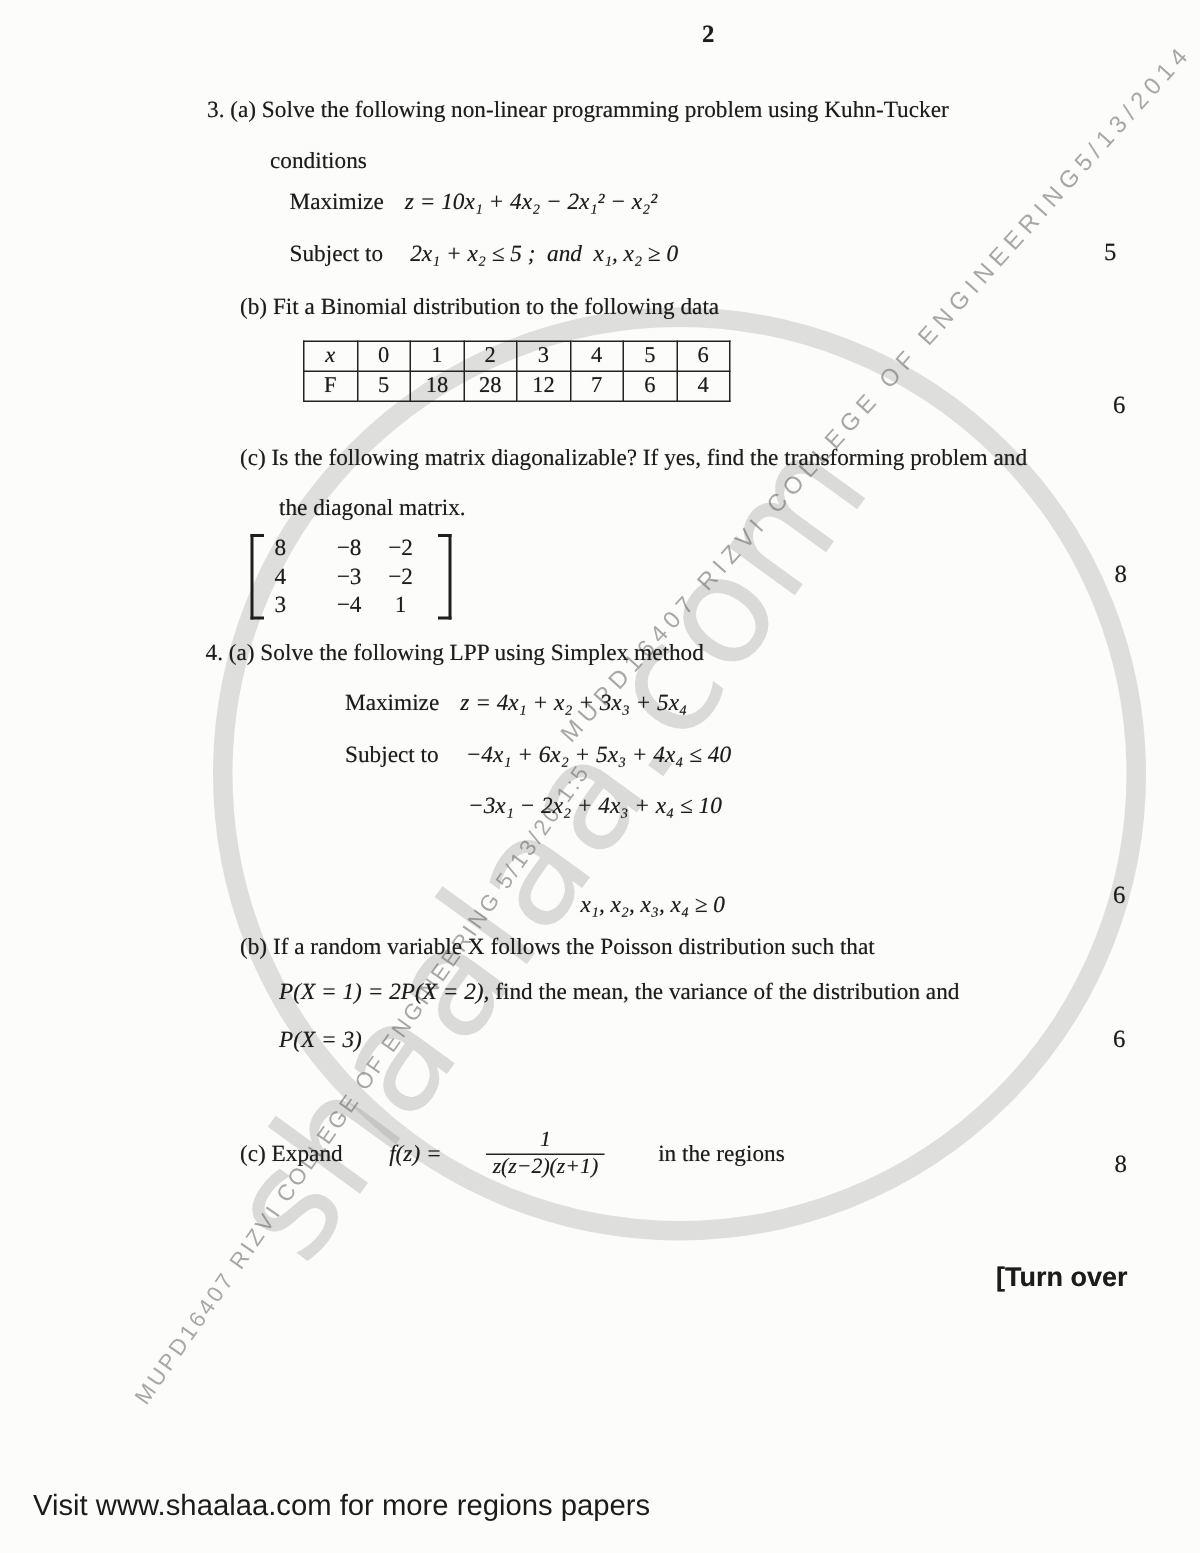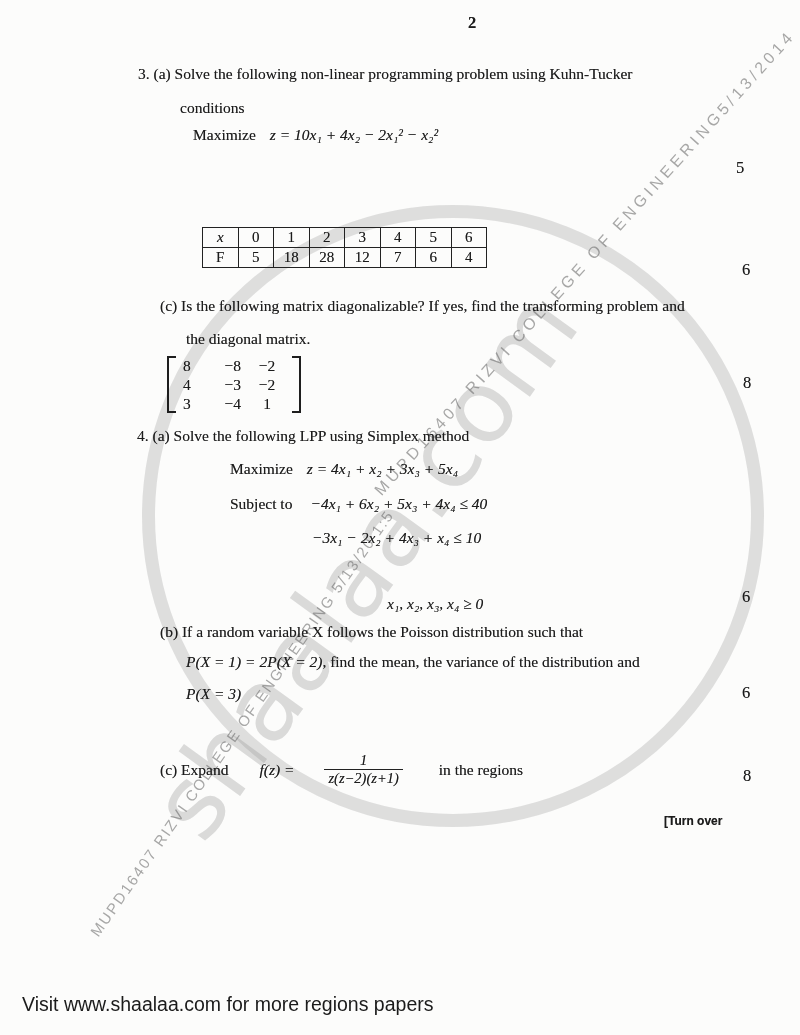--- a/index.html
+++ b/index.html
@@ -45,43 +45,45 @@
   .wm-brand{position:absolute;left:365px;top:565px;
             transform:translate(-50%,-50%) rotate(-54deg);
             font-family:"DejaVu Sans",sans-serif;font-size:100px;letter-spacing:1px;
             color:rgba(150,150,150,0.33);white-space:nowrap;}
   .wm-stamp{position:absolute;font-family:"Liberation Sans","DejaVu Sans",sans-serif;
             color:rgba(105,105,105,0.58);white-space:nowrap;}
   .wm-stamp.right{left:585px;top:263px;font-size:16px;letter-spacing:4px;
             transform:translate(-50%,-50%) rotate(-48deg);}
   .wm-stamp.left{left:242px;top:723px;font-size:15px;letter-spacing:2px;
             transform:translate(-50%,-50%) rotate(-55deg);}
-  .turnover{position:absolute;left:664px;top:814px;font-weight:700;font-size:12px;
+  .turnover{position:absolute;left:664px;top:841px;font-weight:700;font-size:18px;
             font-family:"Liberation Sans","DejaVu Sans",sans-serif;
             text-shadow:0 0 0.4px rgba(30,30,30,0.6);text-align:right;}
   .footer{position:absolute;left:22px;top:993px;font-size:19.5px;color:#1b1b1b;
           font-family:"Liberation Sans","DejaVu Sans",sans-serif;}
 </style>
 </head>
 <body>
 
 <div class="page">
 
   <div class="wm-circle"></div>
   <div class="wm-brand">shaalaa.com</div>
   <div class="wm-stamp right">MUPD16407 RIZVI COLLEGE OF ENGINEERING5/13/2014</div>
   <div class="wm-stamp left">MUPD16407 RIZVI COLLEGE OF ENGINEERING 5/13/20 1:5</div>
 
   <div class="pagenum">2</div>
 
   <div class="line" style="left:138px;top:64px;">3. (a) Solve the following non-linear programming problem using Kuhn-Tucker</div>
   <div class="line" style="left:180px;top:98px;">conditions</div>
   <div class="line" style="left:193px;top:125px;"><span class="lbl">Maximize</span><span class="gap14"></span><span class="math">z = 10x₁ + 4x₂ − 2x₁² − x₂²</span></div>
+  <div class="line" style="left:193px;top:160px;"><span class="lbl">Subject to</span><span class="gap18"></span><span class="math">2x₁ + x₂ ≤ 5 ;  and  x₁, x₂ ≥ 0</span></div>
   <div class="marks" style="left:736px;top:158px;">5</div>
 
+  <div class="line" style="left:160px;top:195px;">(b) Fit a Binomial distribution to the following data</div>
 
   <table class="dtable">
     <tbody>
         <tr>
       <td class="it">x</td>
       <td>0</td>
       <td>1</td>
       <td>2</td>
       <td>3</td>
       <td>4</td>

